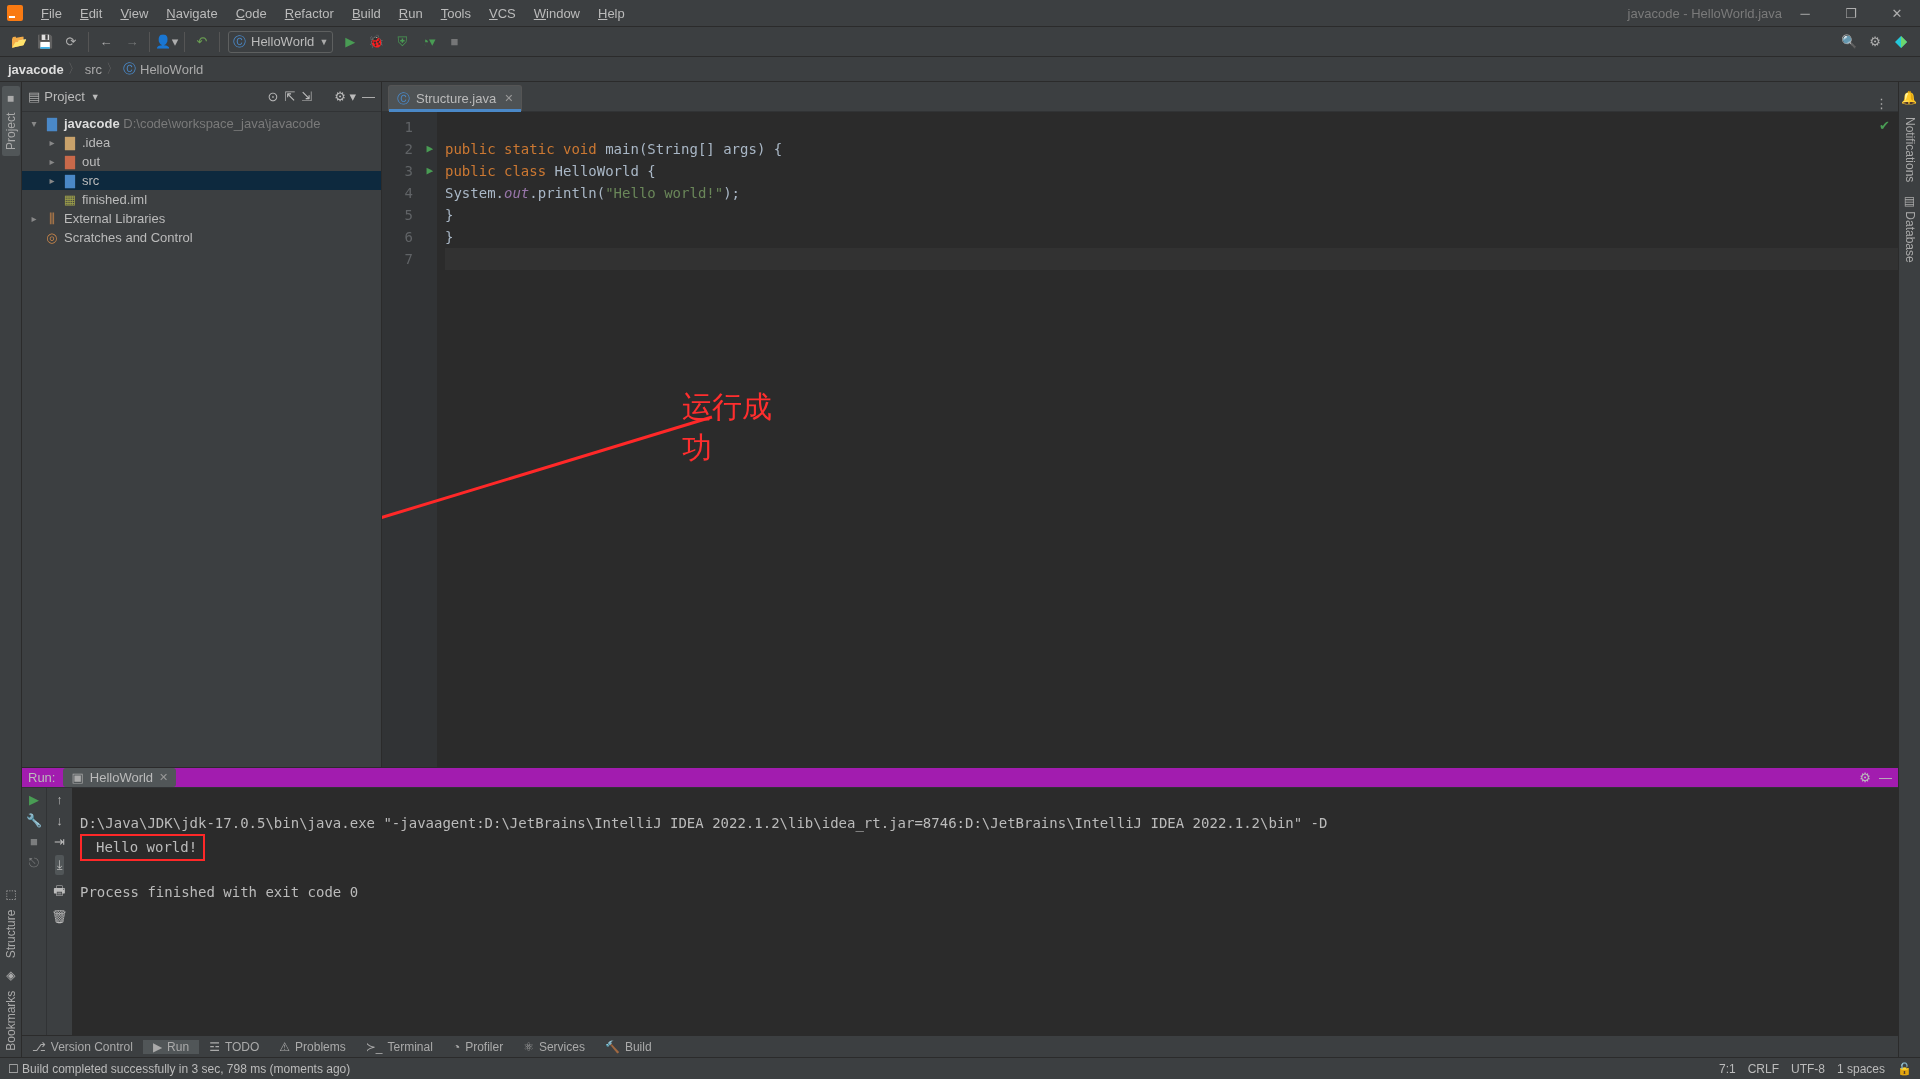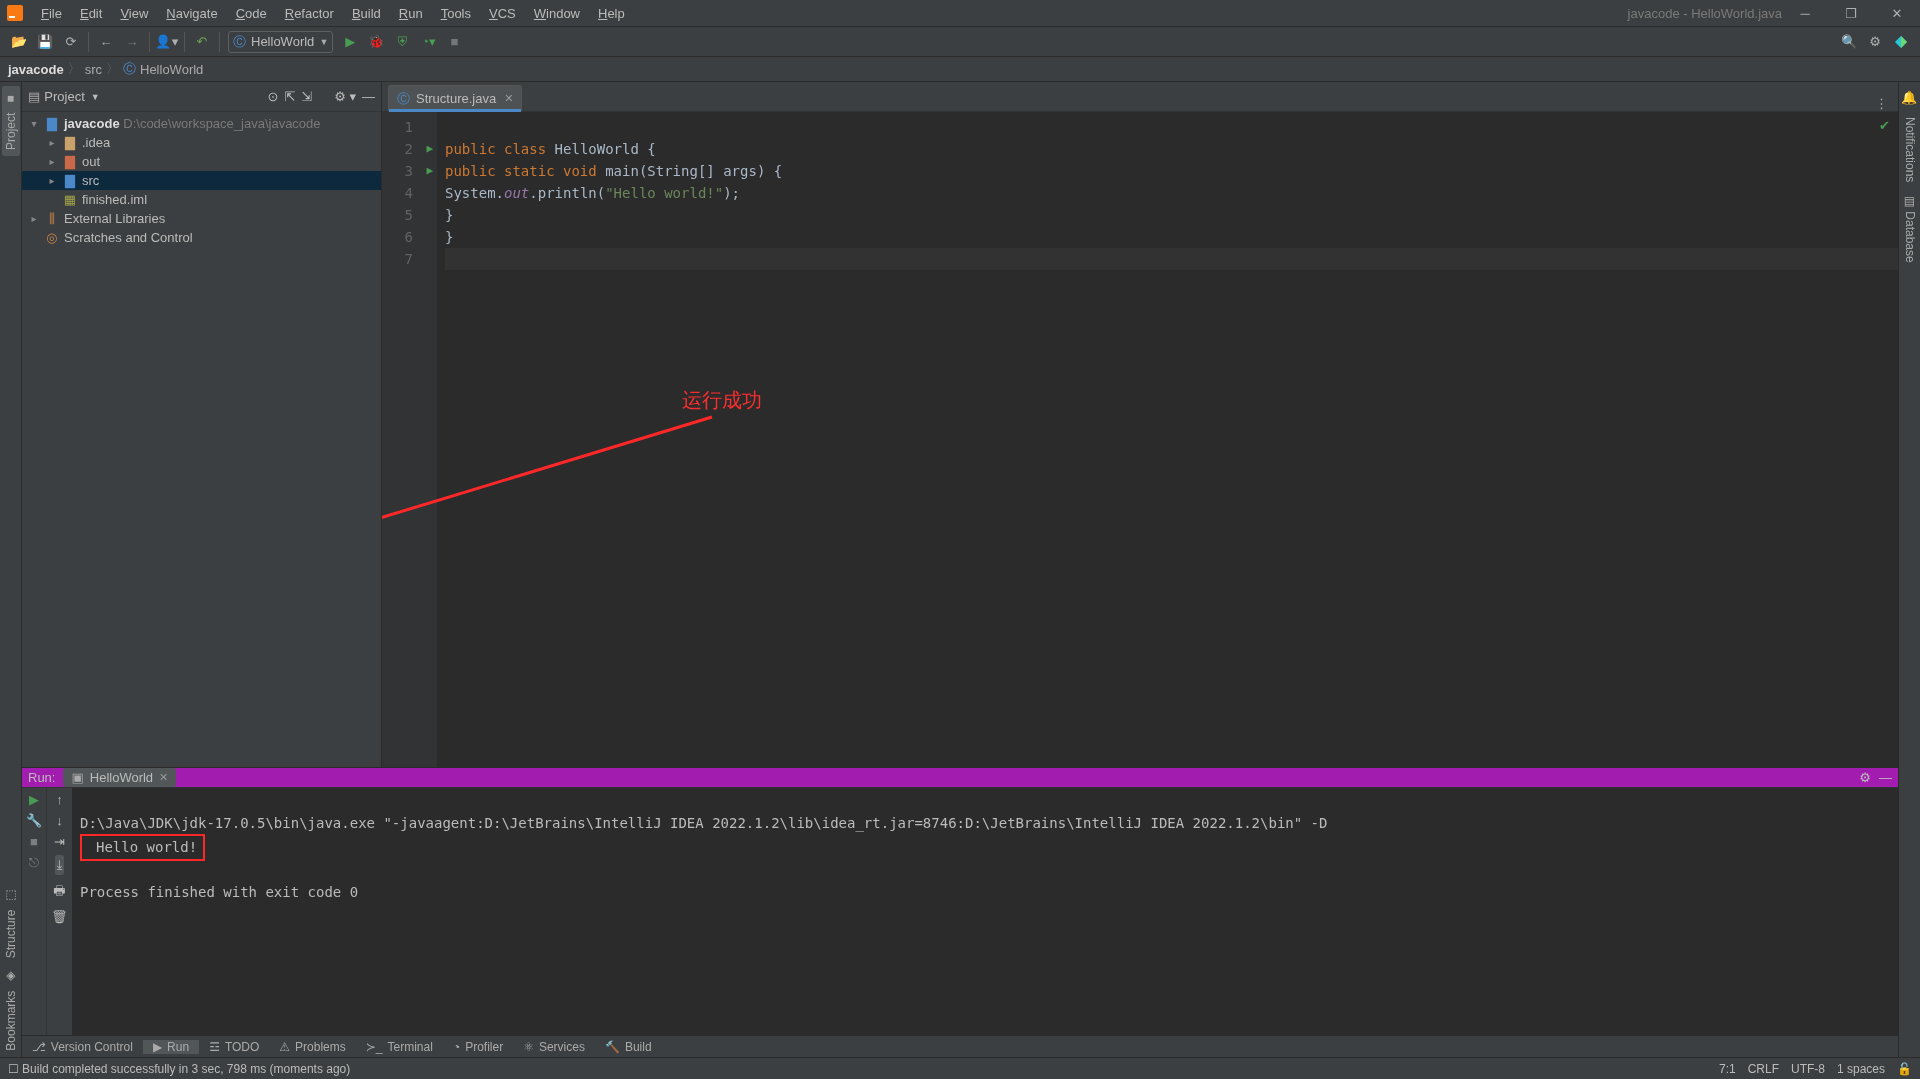--- a/index.html
+++ b/index.html
@@ -55,21 +55,21 @@
 .gutter{width:55px;background:#313335;color:#606366;font-family:Consolas,monospace;font-size:14px;text-align:right;padding:4px 24px 0 0;line-height:22px;position:relative}
 .gutter .runico{position:absolute;right:4px;color:#499c54;font-size:11px}
 .code{flex:1;font-family:Consolas,monospace;font-size:14px;line-height:22px;padding:4px 0 0 8px;color:#a9b7c6;position:relative}
 .kw{color:#cc7832}
 .str{color:#6a8759}
 .fld{color:#9876aa;font-style:italic}
 .cls{color:#a9b7c6}
 .editmark{position:absolute;top:6px;right:8px;color:#499c54}
 .caret-line{background:#323232}
 .annotation{position:absolute;pointer-events:none;z-index:50}
-.anntext{color:#ff2e2e;font-size:20px;font-weight:500;position:absolute}
+.anntext{color:#ff2e2e;font-size:30px;font-weight:500;position:absolute}
 .annArrow{position:absolute}
 .runpanel{height:268px;border-top:1px solid #2b2b2b;display:flex;flex-direction:column;background:#2b2b2b}
 .runhdr{height:26px;background:#a21caf;display:flex;align-items:center;padding:0 6px;border-bottom:1px solid #313335}
 .runhdr .title{margin-right:8px}
 .runtab{background:#515658;padding:2px 8px;border-radius:3px;display:flex;align-items:center}
 .runtab .x{margin-left:6px;color:#999;font-size:11px}
 .runhdr .right{margin-left:auto;display:flex;gap:8px}
 .runbody{flex:1;display:flex}
 .runside{width:24px;background:#3c3f41;display:flex;flex-direction:column;align-items:center;padding-top:4px;gap:6px}
 .runside2{width:26px;background:#3c3f41;display:flex;flex-direction:column;align-items:center;padding-top:4px;gap:6px;border-left:1px solid #313335}
@@ -241,22 +241,22 @@
               <div>2</div>
               <span class="runico" style="top: 48px;">▶</span>
               <div>3</div>
               <div>4</div>
               <div>5</div>
               <div>6</div>
               <div>7</div>
             </div>
           <div class="code" id="code">
               <div>&nbsp;</div>
+              <div><span>    </span><span class="kw">public static void </span><span class="cls">main</span><span>(String[] args) {</span></div>
               <div><span class="kw">public </span><span class="kw">class </span><span class="cls">HelloWorld {</span></div>
-              <div><span>    </span><span class="kw">public static void </span><span class="cls">main</span><span>(String[] args) {</span></div>
               <div><span>        System.</span><span class="fld">out</span><span>.println(</span><span class="str">"Hello world!"</span><span>);</span></div>
               <div><span>    }</span></div>
               <div><span>}</span></div>
               <div class="caret-line">&nbsp;</div>
             </div>
           <div class="editmark">✔</div>
         </div>
 
         <div class="annotation" style="left:0;top:300px;width:400px;height:200px">
           <svg class="annArrow" width="400" height="210" style="left:0;top:0">

